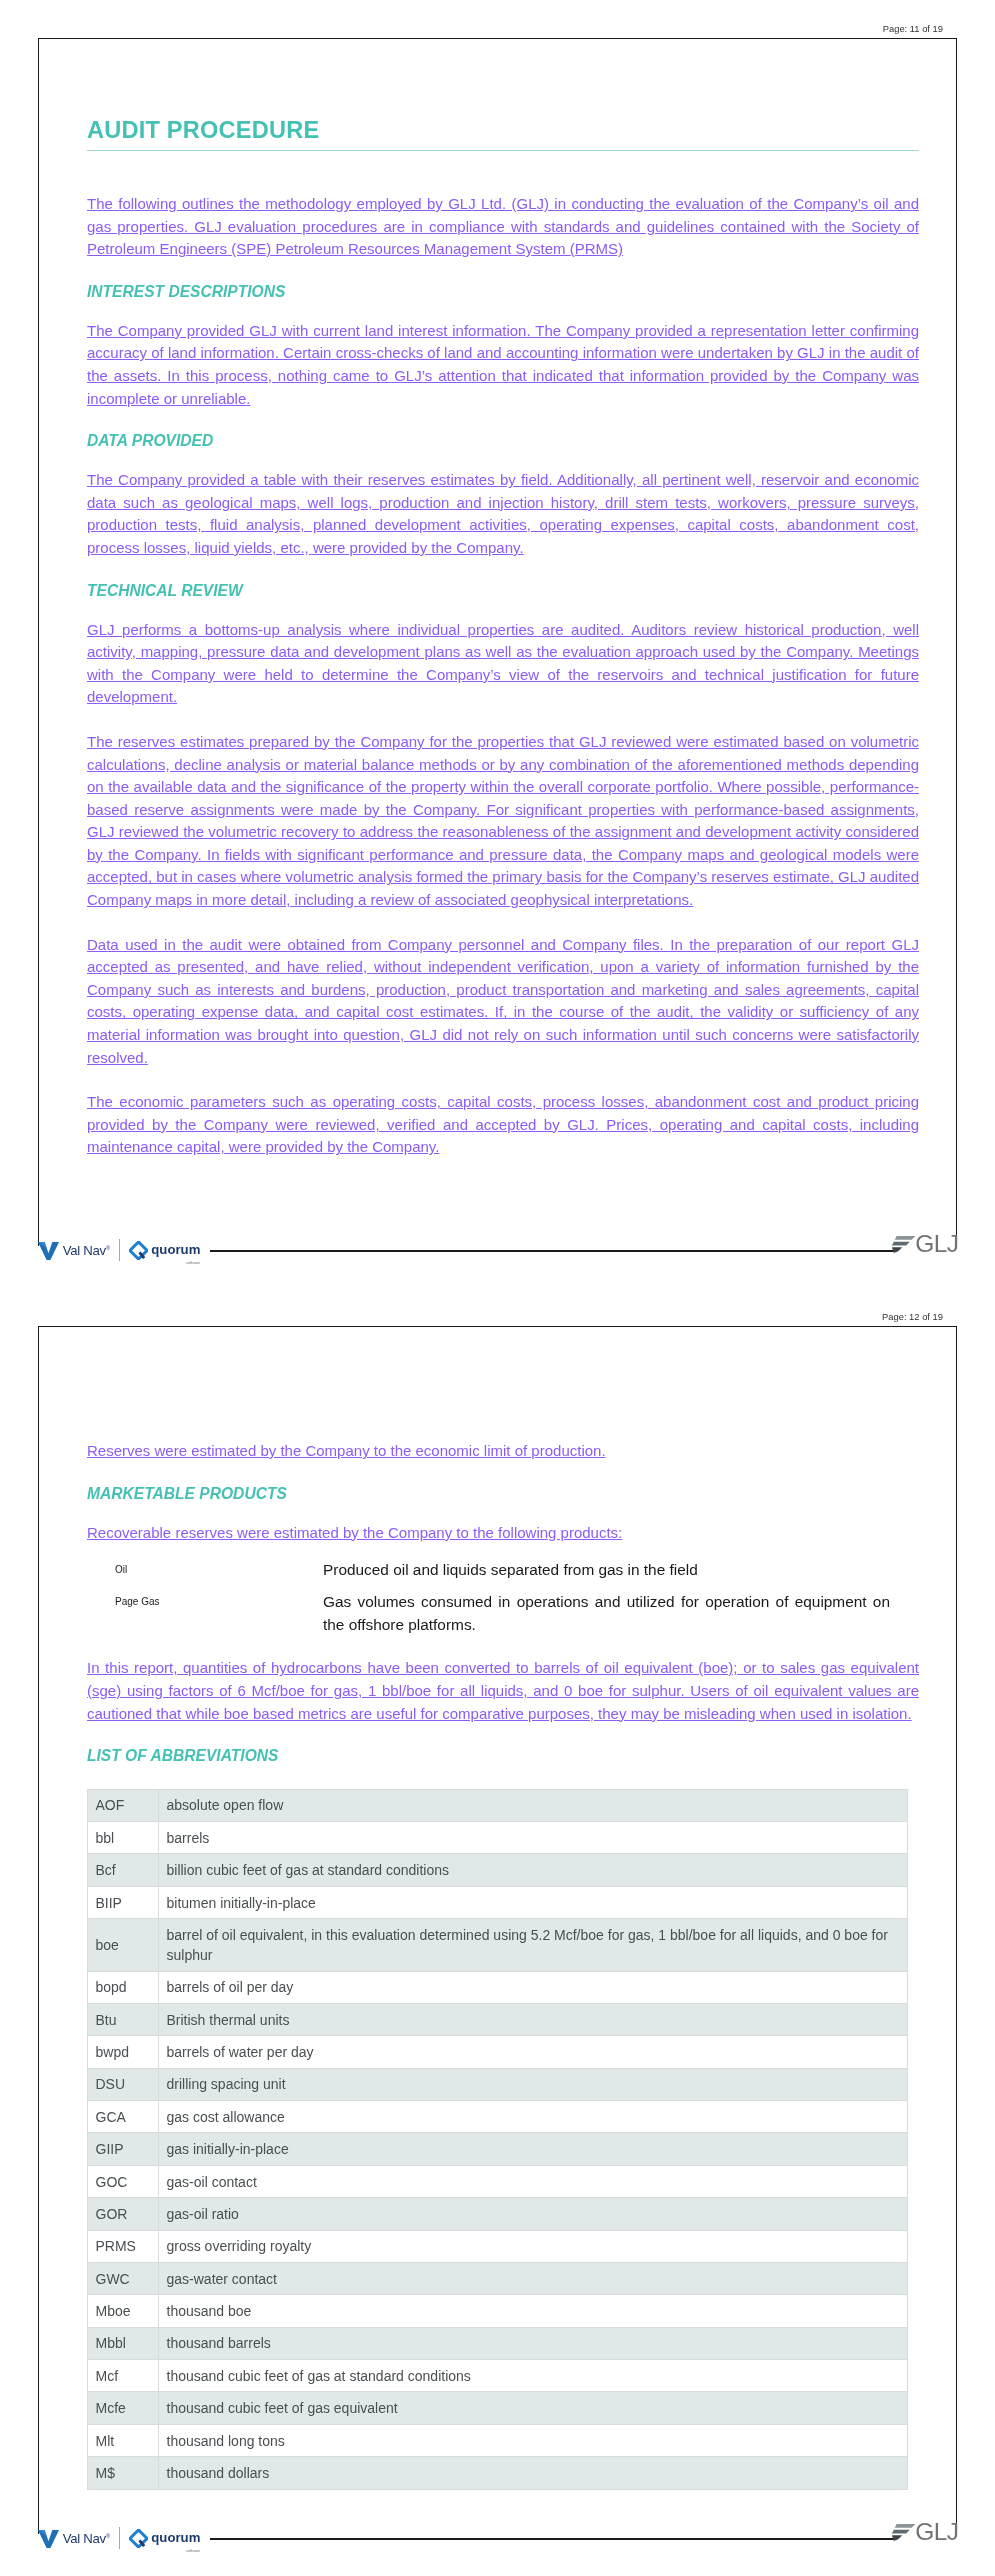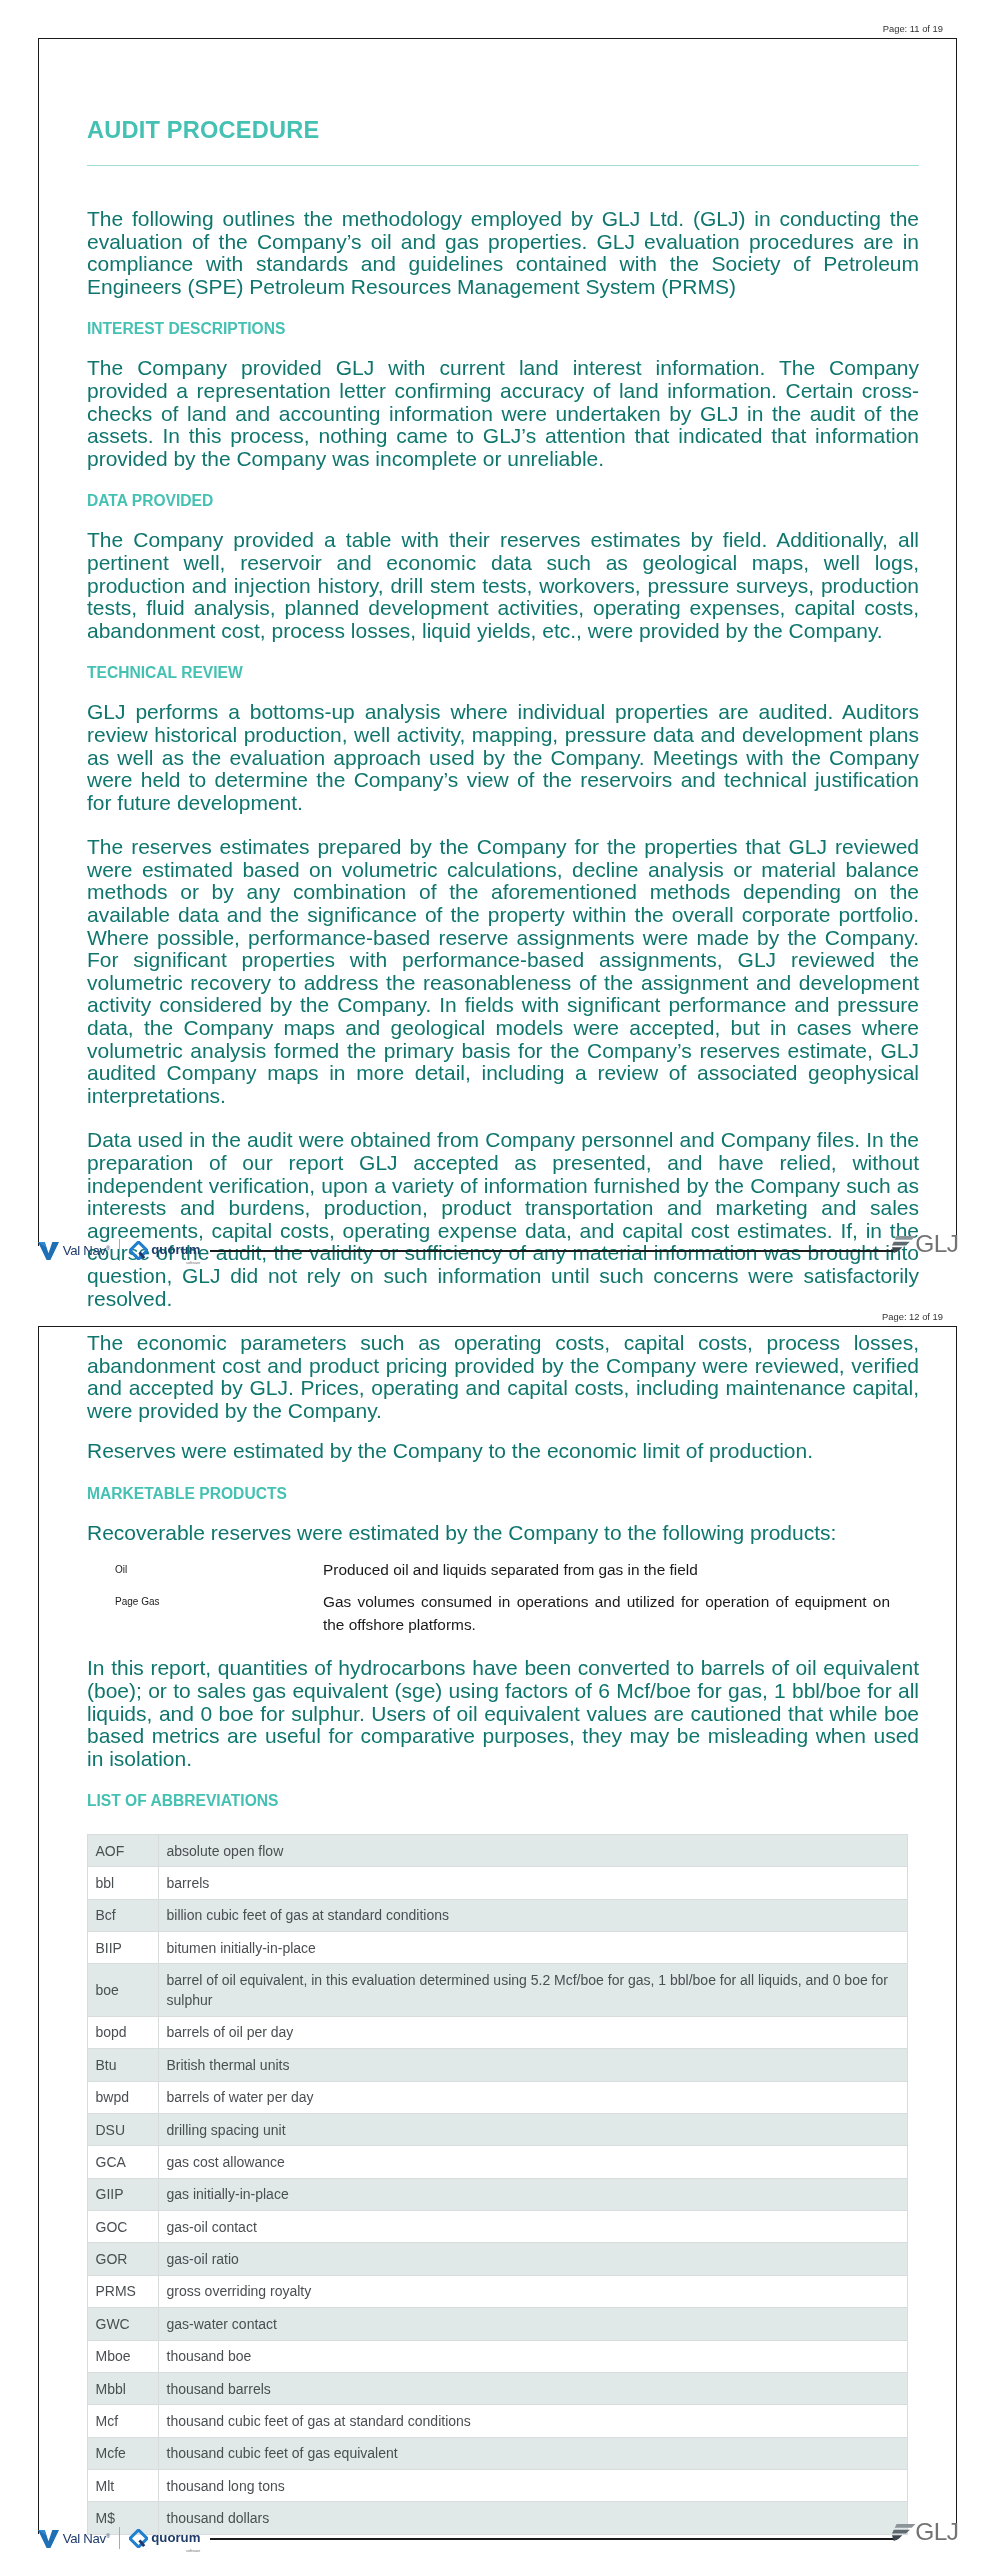--- a/index.html
+++ b/index.html
@@ -37,36 +37,38 @@
     }
     .content {
       position: absolute;
       left: 87px;
       width: 832px;
     }
     h1.title {
       font-size: 23.6px;
       font-weight: bold;
       color: #45c1b3;
-      padding-bottom: 21px;
+      padding-bottom: 6px;
       border-bottom: 1.4px solid #9fdcd4;
       letter-spacing: 0.2px;
     }
     h2.section {
       font-size: 15.6px;
       font-weight: bold;
       color: #45c1b3;
       margin: 21px 0 19px 0;
+      font-style: italic;
     }
     p.body {
-      font-size: 21px;
+      font-size: 15px;
       line-height: 22.6px;
       text-align: justify;
       margin-bottom: 22px;
-      color: #0f766e;
+      color: #8b5cf6;
+      text-decoration: underline;
     }
     .products {
       margin: 1.9px 0 21px 28px;
       width: 775px;
     }
     .product-row {
       display: flex;
       margin-bottom: 9.4px;
     }
     .product-term {

